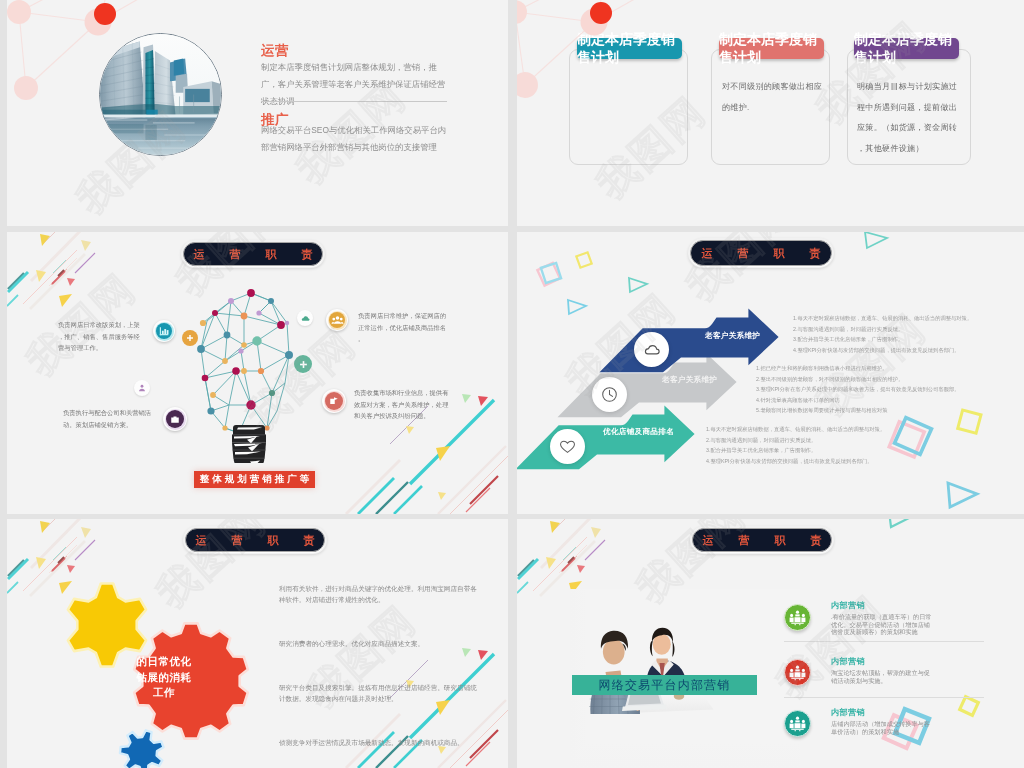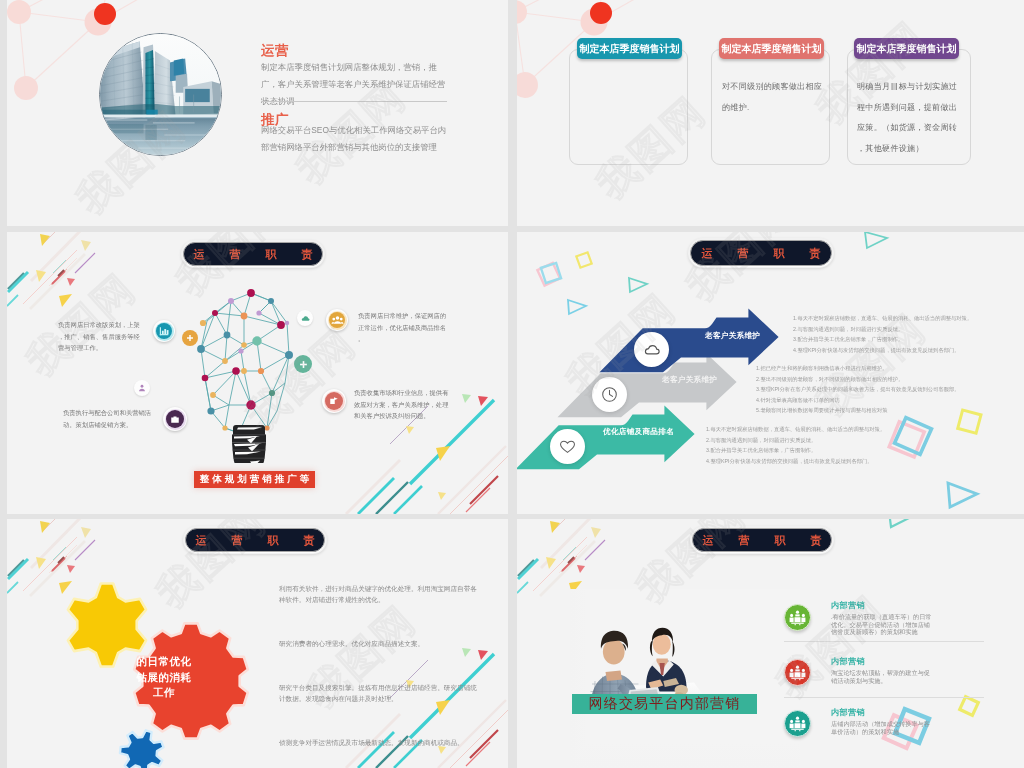--- a/index.html
+++ b/index.html
@@ -35,21 +35,21 @@
   overflow:hidden;border:1px solid #707f8b;}
 .s1 .sect-title{position:absolute;color:#e8604a;font-weight:700;font-size:13.5px;letter-spacing:.5px;}
 .s1 .sect-body{position:absolute;color:#8f8f8f;font-size:8.4px;line-height:17px;width:192px;letter-spacing:0;}
 .s1 .divider{position:absolute;left:254px;top:101px;width:186px;height:1px;background:#c8c8c8;}
 
 
 .netdec{position:absolute;z-index:3;}
 
 
 .card{position:absolute;border:1px solid #d7d7d7;border-radius:9px;background:#f3f3f3;}
-.card-hd{position:absolute;border-radius:5px;color:#fff;font-weight:700;font-size:10px;
+.card-hd{position:absolute;border-radius:5px;color:#fff;font-weight:700;font-size:14px;
   display:flex;align-items:center;justify-content:center;box-shadow:0 2px 3px rgba(0,0,0,.22);}
 .card-bd{position:absolute;color:#6a6a6a;font-size:8.1px;line-height:20.5px;letter-spacing:0.25px;line-break:anywhere;}
 
 .bulb{position:absolute;}
 .s3 .txtblk{position:absolute;color:#787878;font-size:6.3px;line-height:11.5px;letter-spacing:0;line-break:anywhere;}
 .icon-circ{position:absolute;border-radius:50%;display:flex;align-items:center;justify-content:center;
   box-shadow:0 1px 3px rgba(0,0,0,.22);background:#fcfcfc;}
 .icon-circ .ring{position:absolute;inset:1.5px;border-radius:50%;}
 .icon-circ .core{position:absolute;border-radius:50%;display:flex;align-items:center;justify-content:center;}
 .redlabel{position:absolute;background:#e0402c;color:#fff;font-weight:700;font-size:9.5px;
@@ -68,22 +68,22 @@
 .s4 .para{position:absolute;color:#9b9b9b;font-size:5.3px;line-height:10.6px;letter-spacing:0;white-space:nowrap;}
 
 
 .gear{position:absolute;}
 .s5 .gtext{position:absolute;color:#fff;font-weight:700;font-size:10.5px;line-height:15.5px;
   text-align:center;width:60px;letter-spacing:.5px;}
 .s5 .para{position:absolute;color:#8a8a8a;font-size:6.6px;line-height:11px;line-break:anywhere;}
 
 
 .s6 .photo{position:absolute;overflow:hidden;}
-.s6 .banner{position:absolute;background:#37b298;color:#7f1d1d;font-size:14px;
-  letter-spacing:1.2px;display:flex;align-items:center;justify-content:center;margin-top:19px;}
+.s6 .banner{position:absolute;background:#37b298;color:#0c4a6e;font-size:12px;
+  letter-spacing:1.2px;display:flex;align-items:center;justify-content:center;}
 .s6 .item{position:absolute;font-family:Liberation Serif, serif;}
 .s6 .ititle{color:#36b3a6;font-weight:700;font-size:8.2px;margin-bottom:2px;letter-spacing:.3px;}
 .s6 .ibody{color:#8f8f8f;font-size:6.2px;line-height:7.5px;width:104px;line-break:anywhere;}
 .s6 .iicon{position:absolute;border-radius:50%;display:flex;align-items:center;justify-content:center;
   box-shadow:0 2px 3px rgba(0,0,0,.18);}
 .s6 .hr{position:absolute;height:1px;background:#dcdcdc;}
 
 </style>
 </head>
 <body>

